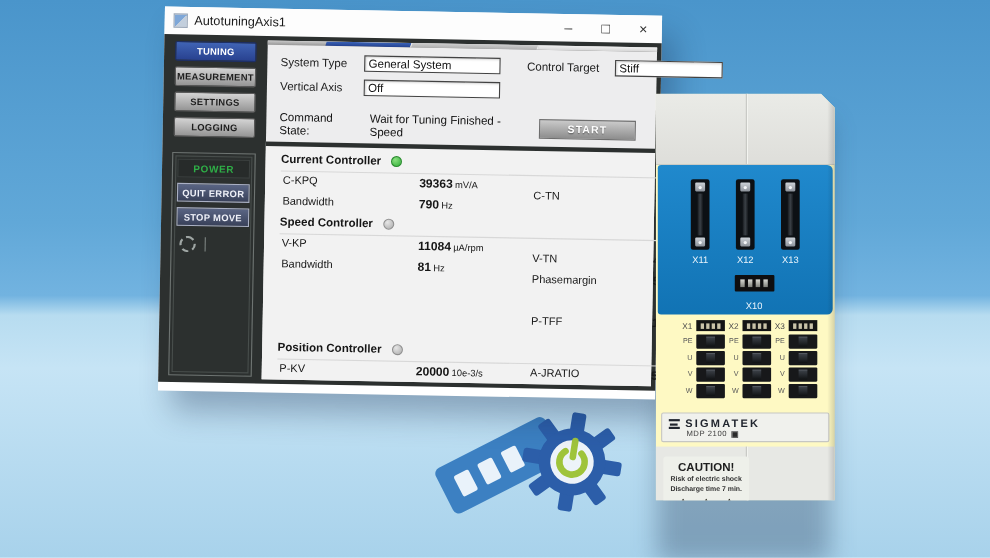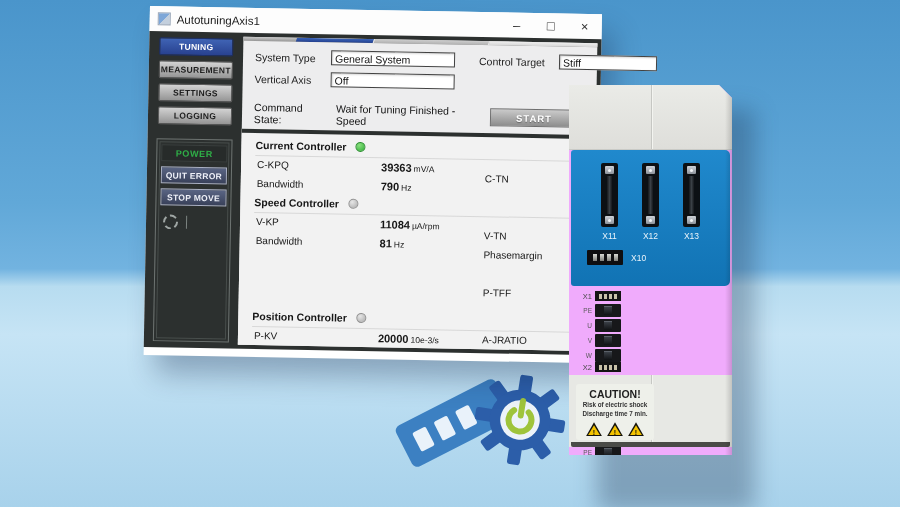--- a/index.html
+++ b/index.html
@@ -72,45 +72,45 @@
   .dot.green{background:radial-gradient(circle at 35% 30%,#8ae07f,#2fae36);border:1px solid #2a8c2e;}
   .dot.gray{background:radial-gradient(circle at 35% 30%,#e6e6e6,#ababab);border:1px solid #8f8f8f;}
   .p-name{padding-left:2px;}
   .p-val{font-weight:bold;font-size:11px;padding-left:16px;white-space:nowrap;}
   .unit{font-weight:normal;font-size:8.5px;margin-left:2px;}
   .c3{grid-column:3;} .c4{grid-column:4;}
   .rr1{grid-row:2/span 2;} .rr2{grid-row:5/span 2;} .rr3{grid-row:6/span 2;} .rr4{grid-row:8/span 2;}
   
   .device-shadow{position:absolute;left:588px;top:100px;width:158px;height:402px;z-index:1;
     background:rgba(22,44,74,.30);filter:blur(11px);transform:translate(9px,9px);border-radius:8px;}
-  .device{position:absolute;left:569px;top:85px;width:163px;height:370px;z-index:3;background:#f0abfc;
+  .device{position:absolute;left:596px;top:85px;width:163px;height:370px;z-index:3;background:#fef9c3;
     clip-path:polygon(0 0,calc(100% - 13px) 0,100% 13px,100% 100%,0 100%);box-sizing:border-box;}
   .device:after{content:"";position:absolute;top:0;right:0;width:7px;height:100%;
     background:linear-gradient(90deg,rgba(0,0,0,0),rgba(0,0,0,.16));pointer-events:none;}
   .dev-top{height:64px;border-bottom:1px solid #c9cac6;background:linear-gradient(180deg,#eaebe7,#dededa);position:relative;}
   .dev-seam{position:absolute;left:50%;top:0;bottom:0;width:1px;background:#c6c7c3;box-shadow:1px 0 0 #f3f4f0;}
   .dev-blue{margin:0 2px;height:136px;background:linear-gradient(180deg,#2089cd,#1173b4);
     border-radius:3px 5px 5px 3px;padding-top:13px;box-sizing:border-box;}
   .ports{display:flex;justify-content:center;gap:24px;}
   .port-col{display:flex;flex-direction:column;align-items:center;gap:4px;}
   .port{width:17px;height:64px;background:#0c1014;border-radius:2px;display:flex;flex-direction:column;
     align-items:center;justify-content:space-between;padding:3px 0;box-sizing:border-box;}
   .port-clip{width:9px;height:8px;background:linear-gradient(180deg,#ccd1d7,#8d939b);border-radius:1px;position:relative;}
   .port-clip:after{content:"";position:absolute;left:3px;top:2.5px;width:3px;height:3px;border-radius:50%;background:#f2f4f6;}
   .port-slit{width:5px;flex:1;margin:2px 0;background:linear-gradient(90deg,#15181c,#3a4046,#15181c);}
   .port-label{color:#eaf4fb;font-size:8.5px;}
-  .aux-row{margin:9px 0 0 16px;display:flex;align-items:center;gap:8px;}
+  .aux-row{margin:9px 0 0 16px;display:flex;align-items:center;gap:8px;flex-direction:column;}
   .aux-block{width:36px;height:15px;background:#0e0e10;border-radius:1px;display:flex;align-items:center;
     justify-content:center;gap:3px;}
   .aux-pin{width:4px;height:7px;background:linear-gradient(180deg,#d8d9d4,#7e7f7a);}
   .aux-label{color:#eaf4fb;font-size:8.5px;}
   .dev-astrip{height:22px;margin:5px 5px 0;background:#f4f5f1;border:1px solid #c6c7c3;border-radius:3px;
     display:flex;align-items:center;justify-content:space-around;padding:0 8px;}
   .group-label{font-size:11px;color:#2a2a2a;}
-  .dev-terms{margin-top:5px;height:80px;display:flex;justify-content:flex-start;padding:0 4px 0 12px;flex-direction:column;}
+  .dev-terms{margin-top:5px;height:80px;display:flex;justify-content:center;padding:0 4px 0 12px;}
   .term-col{display:flex;flex-direction:column;width:42px;}
   .term-head{display:flex;align-items:center;gap:3px;}
   .term-x{font-size:7.5px;color:#4a4a4a;width:11px;text-align:right;}
   .pin-head{width:26px;height:10px;background:#141414;display:flex;align-items:center;justify-content:center;gap:2px;}
   .pin-head span{width:3px;height:5px;background:#c9c2a8;}
   .term-rows{display:flex;flex-direction:column;gap:2px;margin-top:3px;}
   .term-row{display:flex;align-items:center;gap:3px;}
   .pin-label{width:11px;font-size:6.5px;color:#5a5a5a;text-align:right;}
   .pin-cell{width:26px;height:13px;background:#17181a;border-radius:1px;display:flex;align-items:center;justify-content:center;}
   .pin-cell span{width:8px;height:8px;background:linear-gradient(180deg,#3a3f46,#101214);border-top:1px solid #5a6068;}
@@ -406,20 +406,34 @@
           </div>
         <div class="term-row">
             <span class="pin-label">W</span>
             <span class="pin-cell">
               <span></span>
             </span>
           </div>
       </div>
     </div>
   </div>
+  <div class="dev-brand">
+    <div class="brand-row">
+      <span class="brand-glyph">
+          <i></i>
+          <i></i>
+          <i></i>
+        </span>
+      <span class="brand-name">SIGMATEK</span>
+    </div>
+    <div class="brand-model">
+      <span>MDP 2100</span>
+      <span class="matrix-icon"></span>
+    </div>
+  </div>
   <div class="dev-bottom">
     <span class="dev-seam"></span>
     <div class="caution-plate">
       <div class="caution-title">CAUTION!</div>
       <div class="caution-line">Risk of electric shock</div>
       <div class="caution-line">Discharge time 7 min.</div>
       <div class="tri-row">
         <span class="tri">
             <span class="outer"></span>
             <span class="inner"></span>

